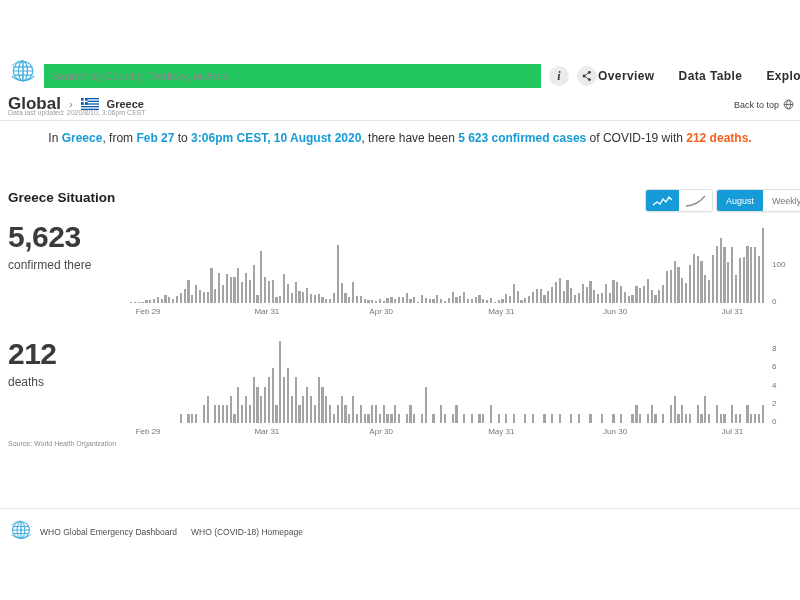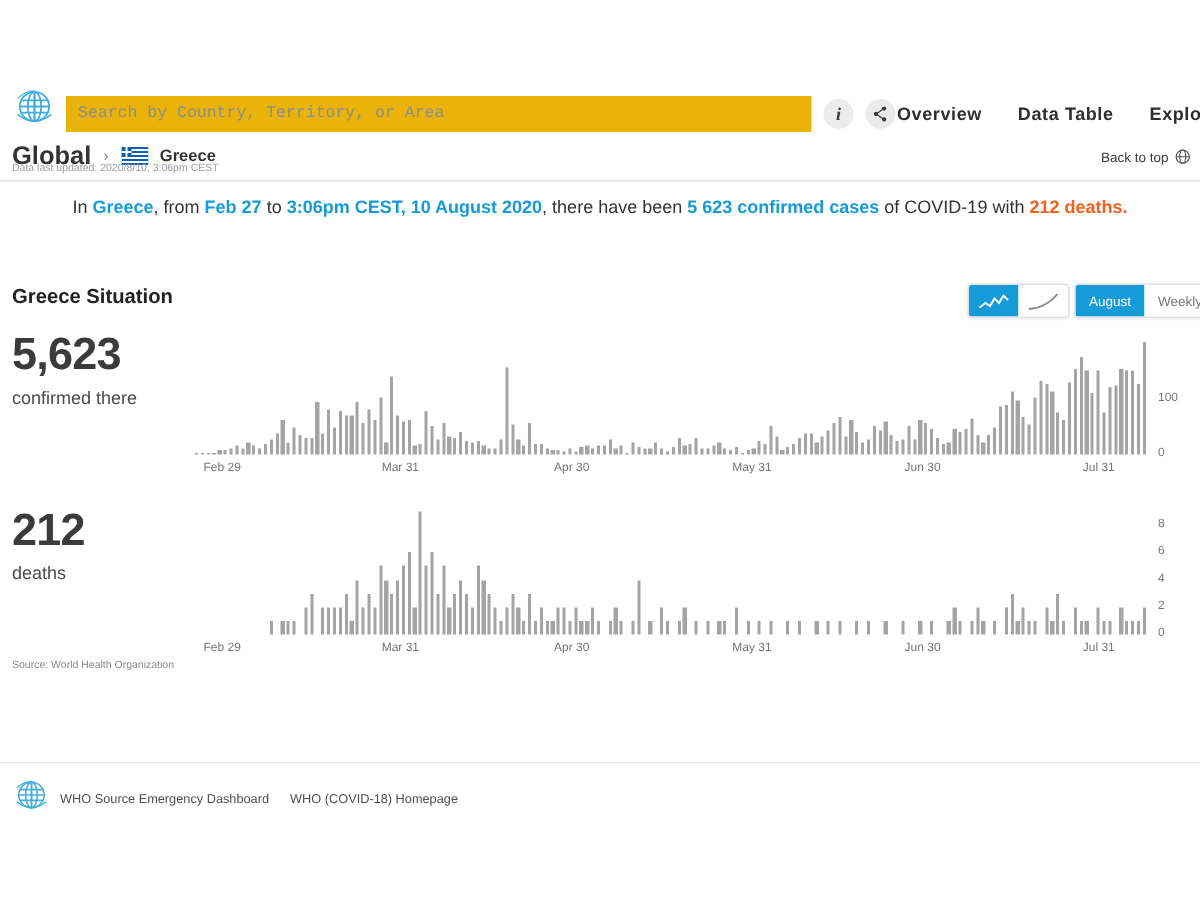--- a/index.html
+++ b/index.html
@@ -2,22 +2,22 @@
 <html><head>
 <meta charset="utf-8">
 <style>
   html,body{margin:0;padding:0;background:#fff;}
   body{width:800px;height:600px;font-family:"Liberation Sans",sans-serif;-webkit-font-smoothing:antialiased;}
   .page{position:relative;width:800px;height:600px;background:#fff;overflow:hidden;}
 
   
   .who-logo{position:absolute;left:8px;top:56px;width:30px;height:30px;}
   .search-wrap{position:absolute;left:44px;top:64px;width:497px;height:24px;}
-  .search-wrap input{width:100%;height:100%;box-sizing:border-box;border:none;background:#eab308;
-    font-family:Liberation Mono, monospace;font-size:11px;color:#444;padding:12px 8px;outline:none;}
+  .search-wrap input{width:100%;height:100%;box-sizing:border-box;border:none;background:#22c55e;
+    font-family:Liberation Sans, sans-serif;font-size:11px;color:#444;padding:12px 8px;outline:none;}
   .search-wrap input::placeholder{color:#8d8d8d;}
   .icon-circle{position:absolute;top:66px;width:20px;height:20px;border-radius:50%;background:#ebebeb;
     display:flex;align-items:center;justify-content:center;cursor:pointer;}
   .info-circle{left:549px;font-family:"Liberation Serif",serif;font-style:italic;font-weight:bold;
     font-size:12px;color:#3a3a3a;}
   .share-circle{left:577px;}
   .top-nav{position:absolute;left:598px;top:69px;display:flex;gap:24px;}
   .top-nav .nav-item{font-size:12px;font-weight:bold;color:#2e2e2e;letter-spacing:.4px;cursor:pointer;white-space:nowrap;}
 
   
@@ -553,17 +553,17 @@
       </div>
   </div>
 
   <div class="source-note">Source:  World Health Organization</div>
 
   <div class="rule rule-bottom"></div>
   <svg class="footer-logo">
       <use href="#whoLogo"></use>
     </svg>
   <div class="footer-links">
-    <span class="footer-link">WHO Source Emergency Dashboard</span>
+    <span class="footer-link">WHO Global Emergency Dashboard</span>
     <span class="footer-link">WHO (COVID-18) Homepage</span>
   </div>
 
 </div>
 
 </body></html>

